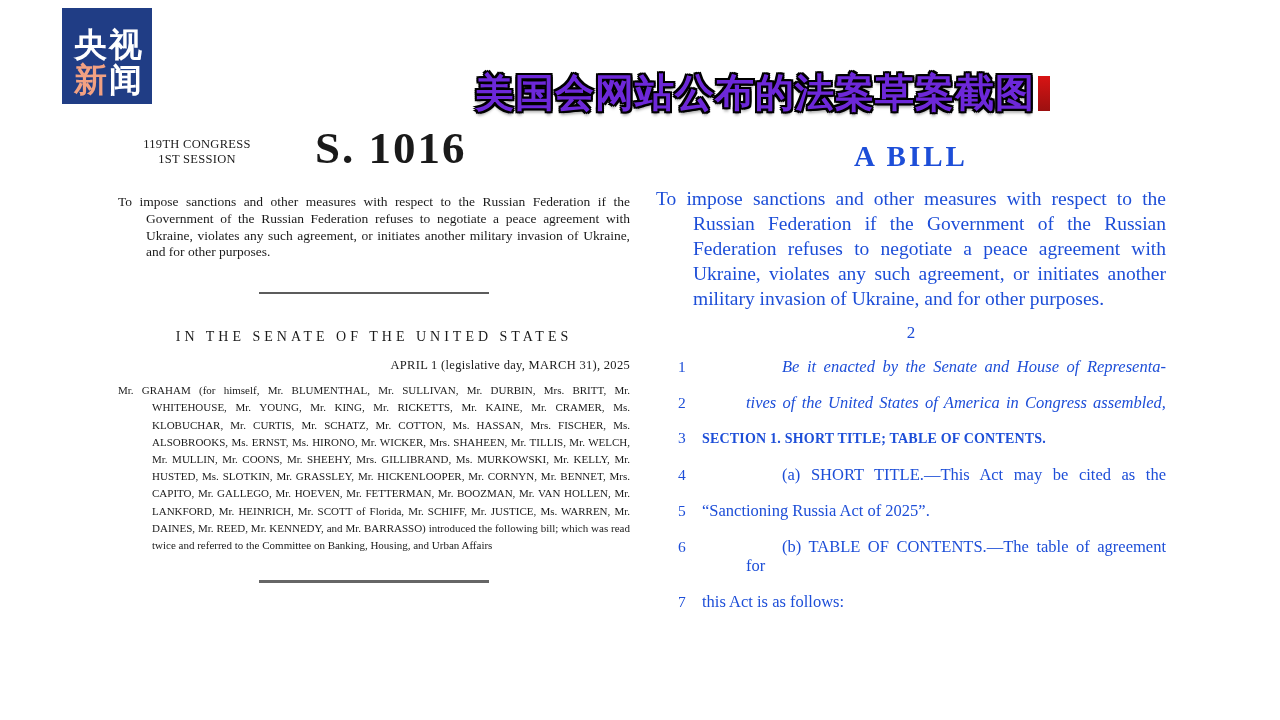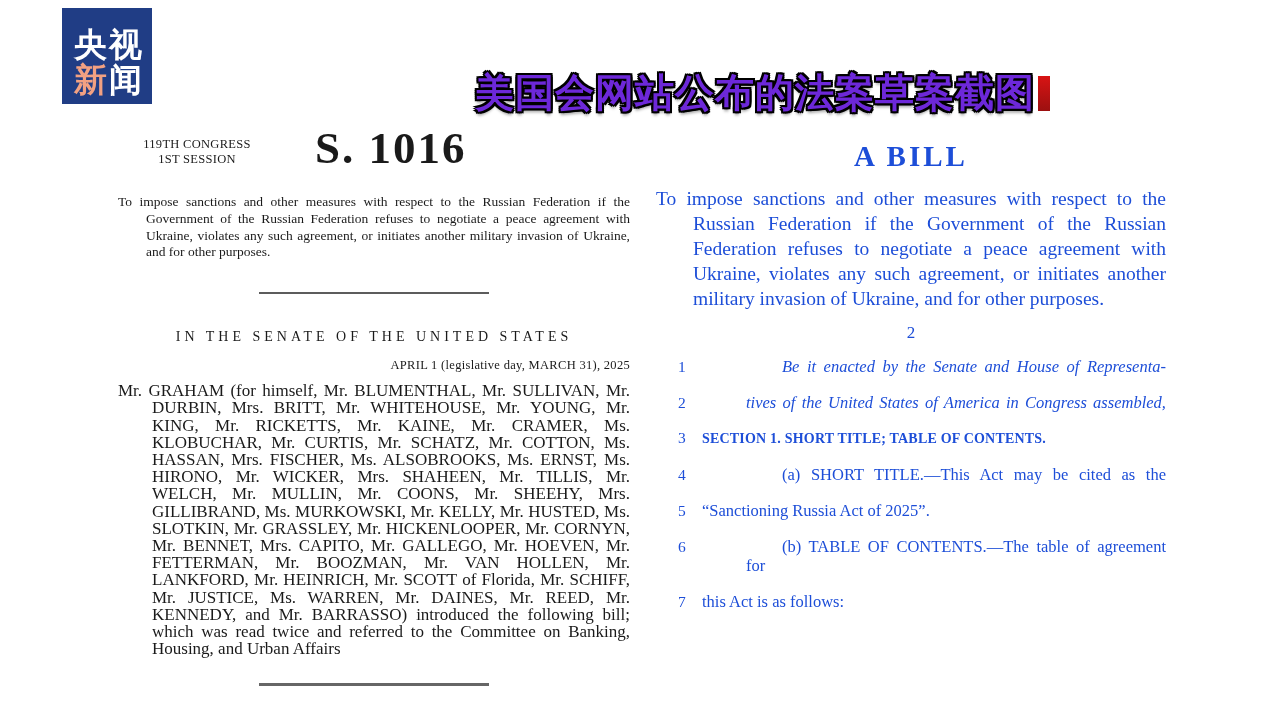--- a/index.html
+++ b/index.html
@@ -100,21 +100,21 @@
     white-space: nowrap;
   }
   .date-line {
     margin-top: 13px;
     text-align: right;
     font-size: 12.5px;
     letter-spacing: .3px;
   }
   .sponsors {
     margin-top: 9px;
-    font-size: 17px;
+    font-size: 11px;
     line-height: 17.2px;
     text-align: justify;
     padding-left: 34px;
     text-indent: -34px;
     hyphens: auto;
   }
   .rule-bottom {
     width: 230px; height: 3px;
     background: #666;
     margin: 26px auto 0;

